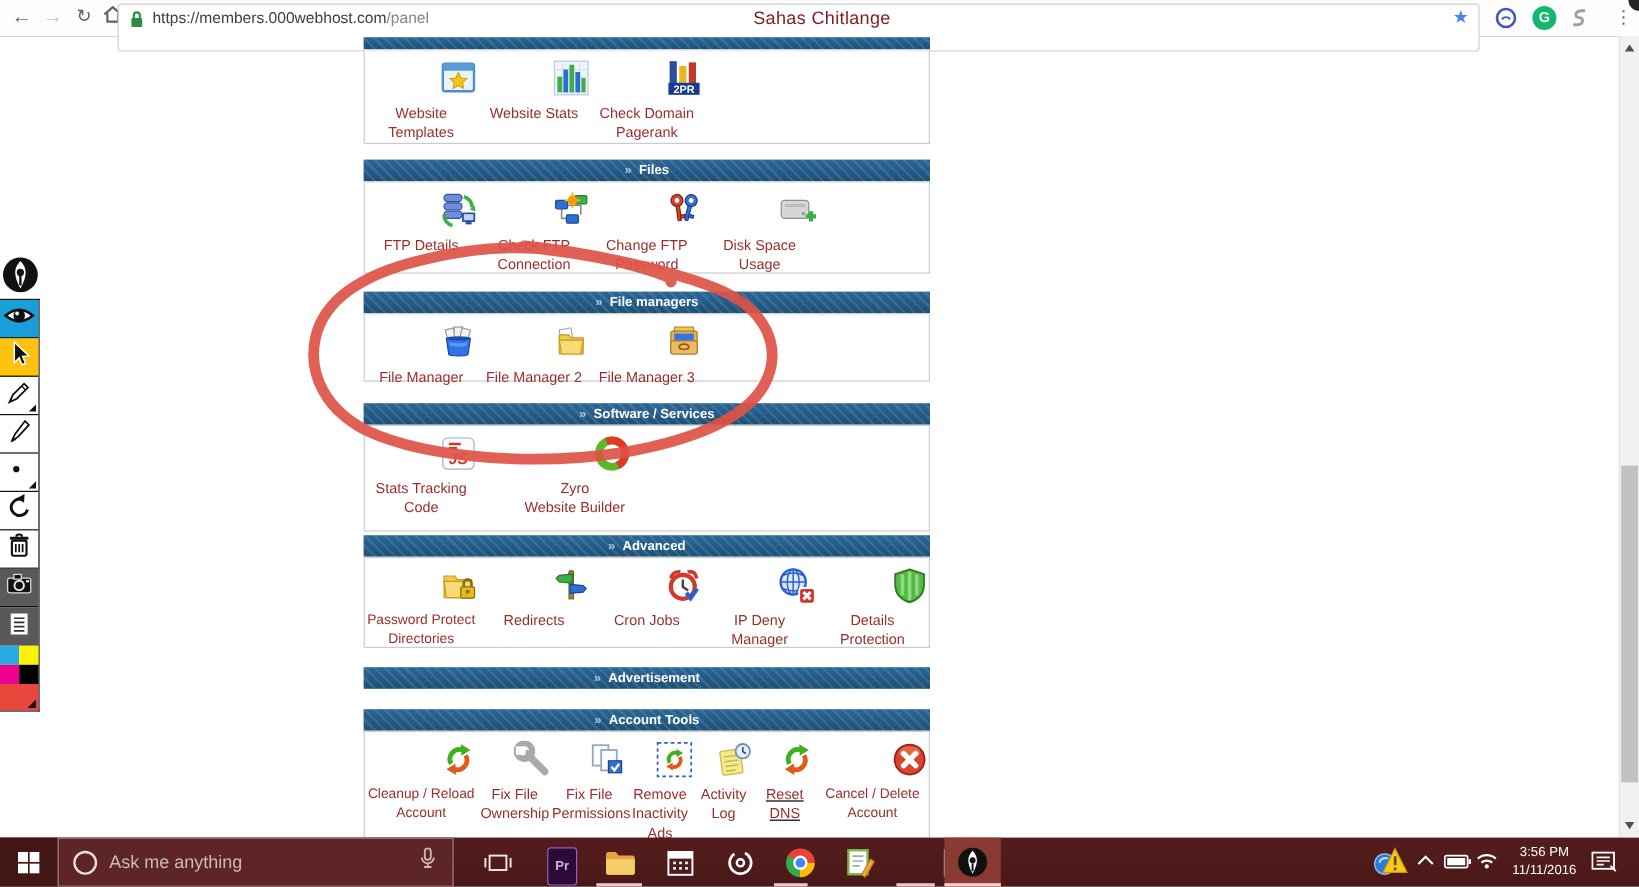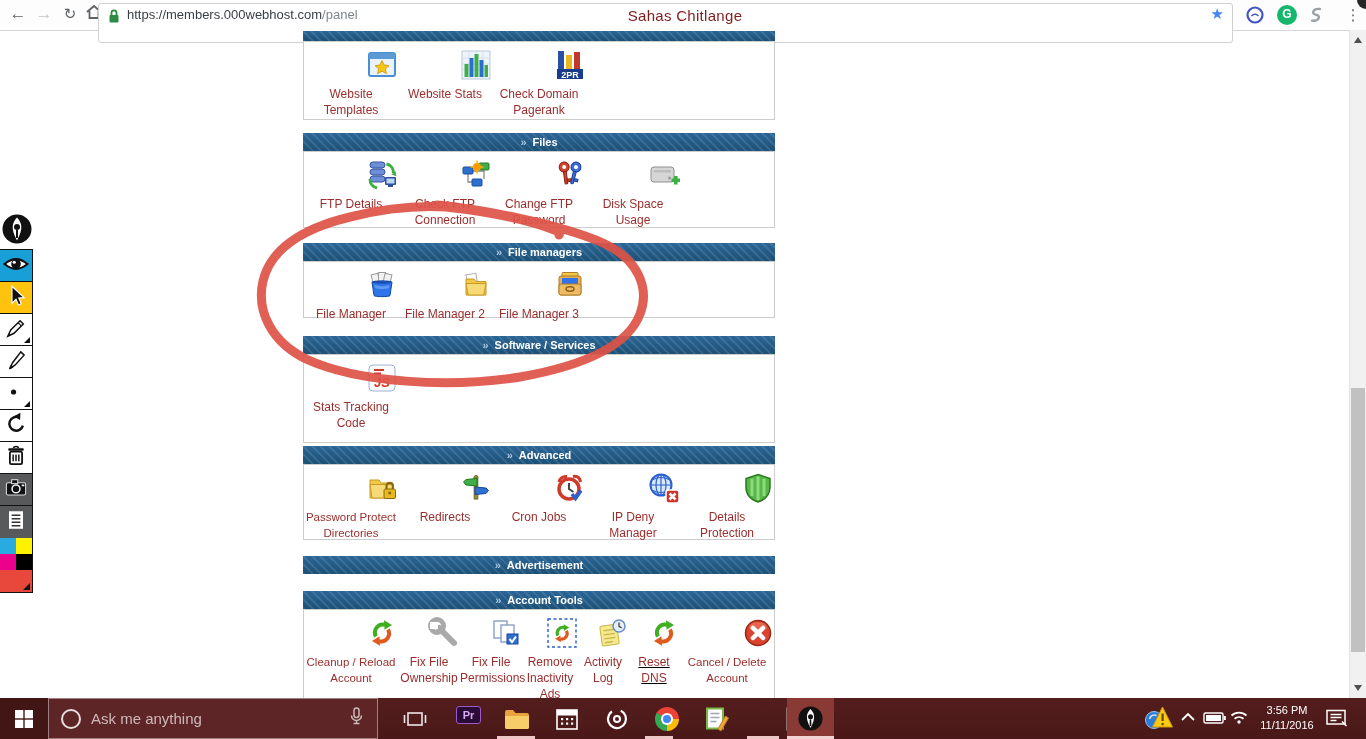--- a/index.html
+++ b/index.html
@@ -76,21 +76,21 @@
   #startbtn{position:absolute;left:0;top:0;width:48px;height:41px;background:#431616;
             display:flex;align-items:center;justify-content:center;cursor:pointer;}
   #searchbox{position:absolute;left:48px;top:0;width:330px;height:41px;background:#5d2525;
              border:1px solid #a08080;box-sizing:border-box;display:flex;align-items:center;cursor:text;}
   #searchbox .ring{width:16px;height:16px;border:2px solid #e8dede;border-radius:50%;
                    margin:0 10px 0 12px;}
   #searchbox .ph{font-size:15px;color:#cdb9b9;flex:1;}
   .tb-ic{position:absolute;top:8px;width:26px;height:26px;display:flex;align-items:center;
          justify-content:center;cursor:pointer;}
   #pr-ic{background:#2a0b35;border:1px solid #9b59c9;border-radius:3px;box-sizing:border-box;
-         color:#d7a9ef;font-weight:bold;font-size:11px;width:25px;height:18px;}
+         color:#d7a9ef;font-weight:bold;font-size:11px;width:25px;height:32px;}
   #chrome-ic{width:24px;height:24px;border-radius:50%;
      background:conic-gradient(from 90deg,#fbbc05 0 25%,#34a853 0 58.3%,#ea4335 0 100%);position:relative;}
   #chrome-ic::before{content:"";position:absolute;left:6px;top:6px;width:12px;height:12px;
      background:#fff;border-radius:50%;}
   #chrome-ic::after{content:"";position:absolute;left:8px;top:8px;width:8px;height:8px;
      background:#4285f4;border-radius:50%;}
   #pen-tile{position:absolute;left:787px;top:0;width:47px;height:41px;background:#8a3a35;
             display:flex;align-items:center;justify-content:center;cursor:pointer;}
   .runline{position:absolute;bottom:0;height:3px;background:#edc6c6;}
   #clockblk{position:absolute;left:1252px;top:5px;width:70px;text-align:center;color:#fff;
@@ -310,20 +310,32 @@
         <div class="ic">
           <svg width="32" height="32" viewBox="0 0 32 32">
               <rect x="3" y="3" width="26" height="26" rx="4" fill="#fbfbfb" stroke="#9fb0d8"></rect>
               <path d="M8 8 h10 M8 11.5 h7" stroke="#d03a2b" stroke-width="2"></path>
               <text x="16" y="25" font-size="13" font-weight="bold" font-style="italic" fill="#d03a2b" text-anchor="middle">JS</text>
             </svg>
         </div>
         <div class="lbl">Stats Tracking
 Code</div>
       </div>
+      <div class="cell">
+        <div class="ic">
+          <svg width="32" height="32" viewBox="0 0 32 32">
+              <g transform="rotate(-25 16 16)">
+                <circle cx="16" cy="16" r="11" fill="none" stroke="#5db829" stroke-width="6.5"></circle>
+                <path d="M16 5 a11 11 0 0 1 0 22" fill="none" stroke="#e23b24" stroke-width="6.5"></path>
+              </g>
+            </svg>
+        </div>
+        <div class="lbl">Zyro
+Website Builder</div>
+      </div>
     </div>
   </div>
 
   <div class="sec" style="top:446px;">
     <div class="sec-h">
         <span class="chev">»</span>
         <span>Advanced</span>
       </div>
     <div class="sec-b" style="height:76px;">
       <div class="cell">

